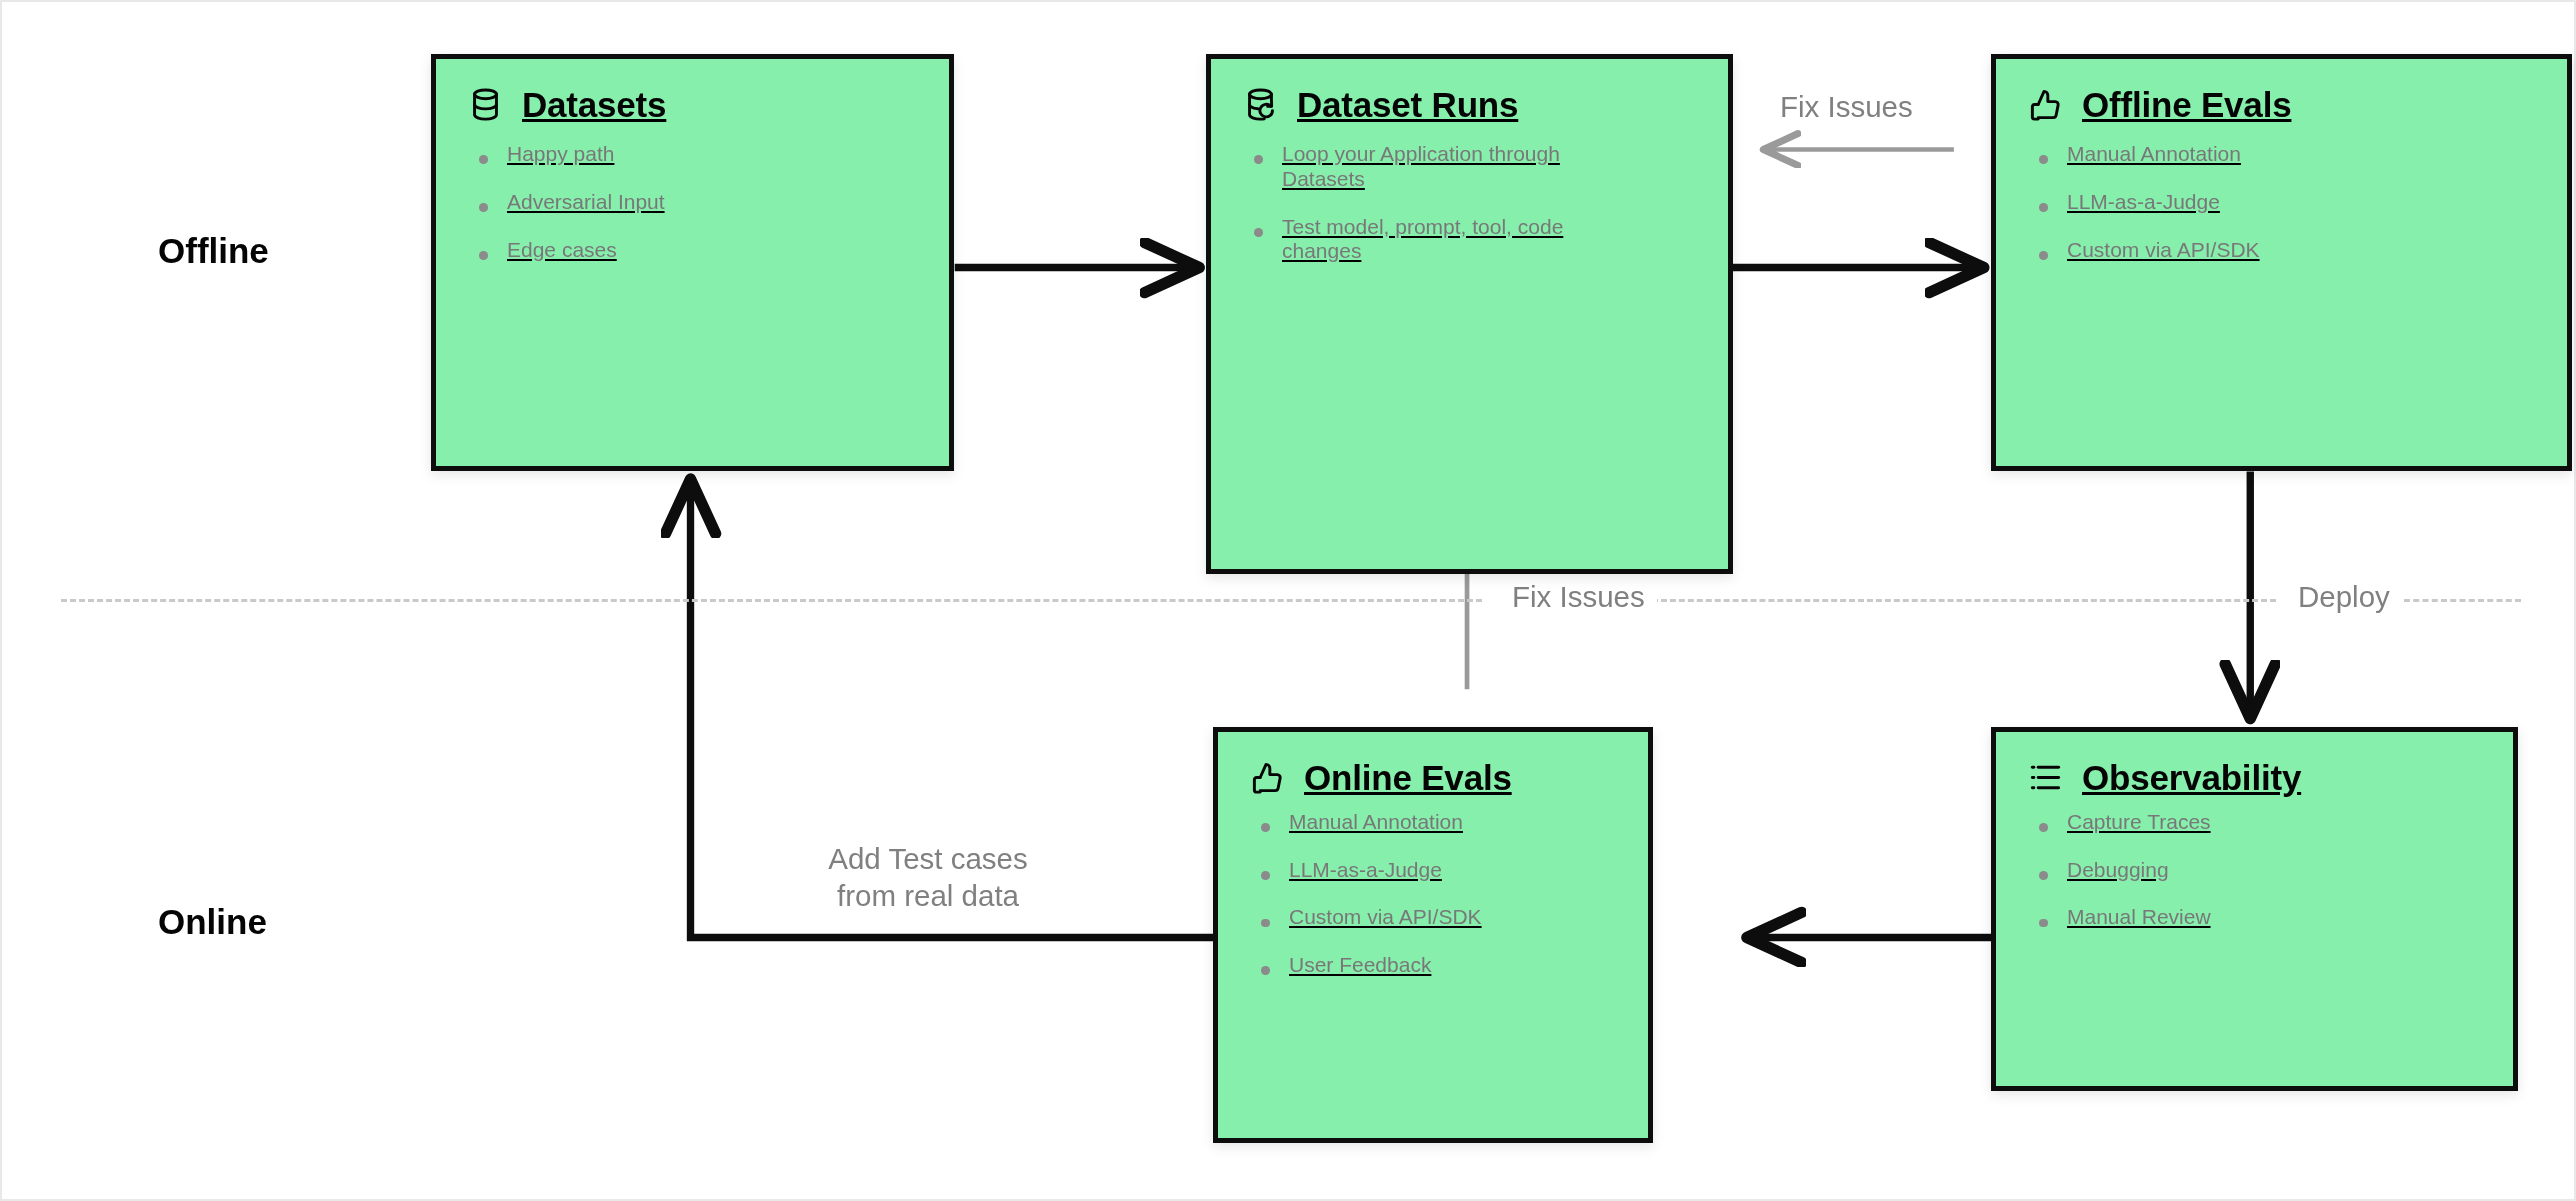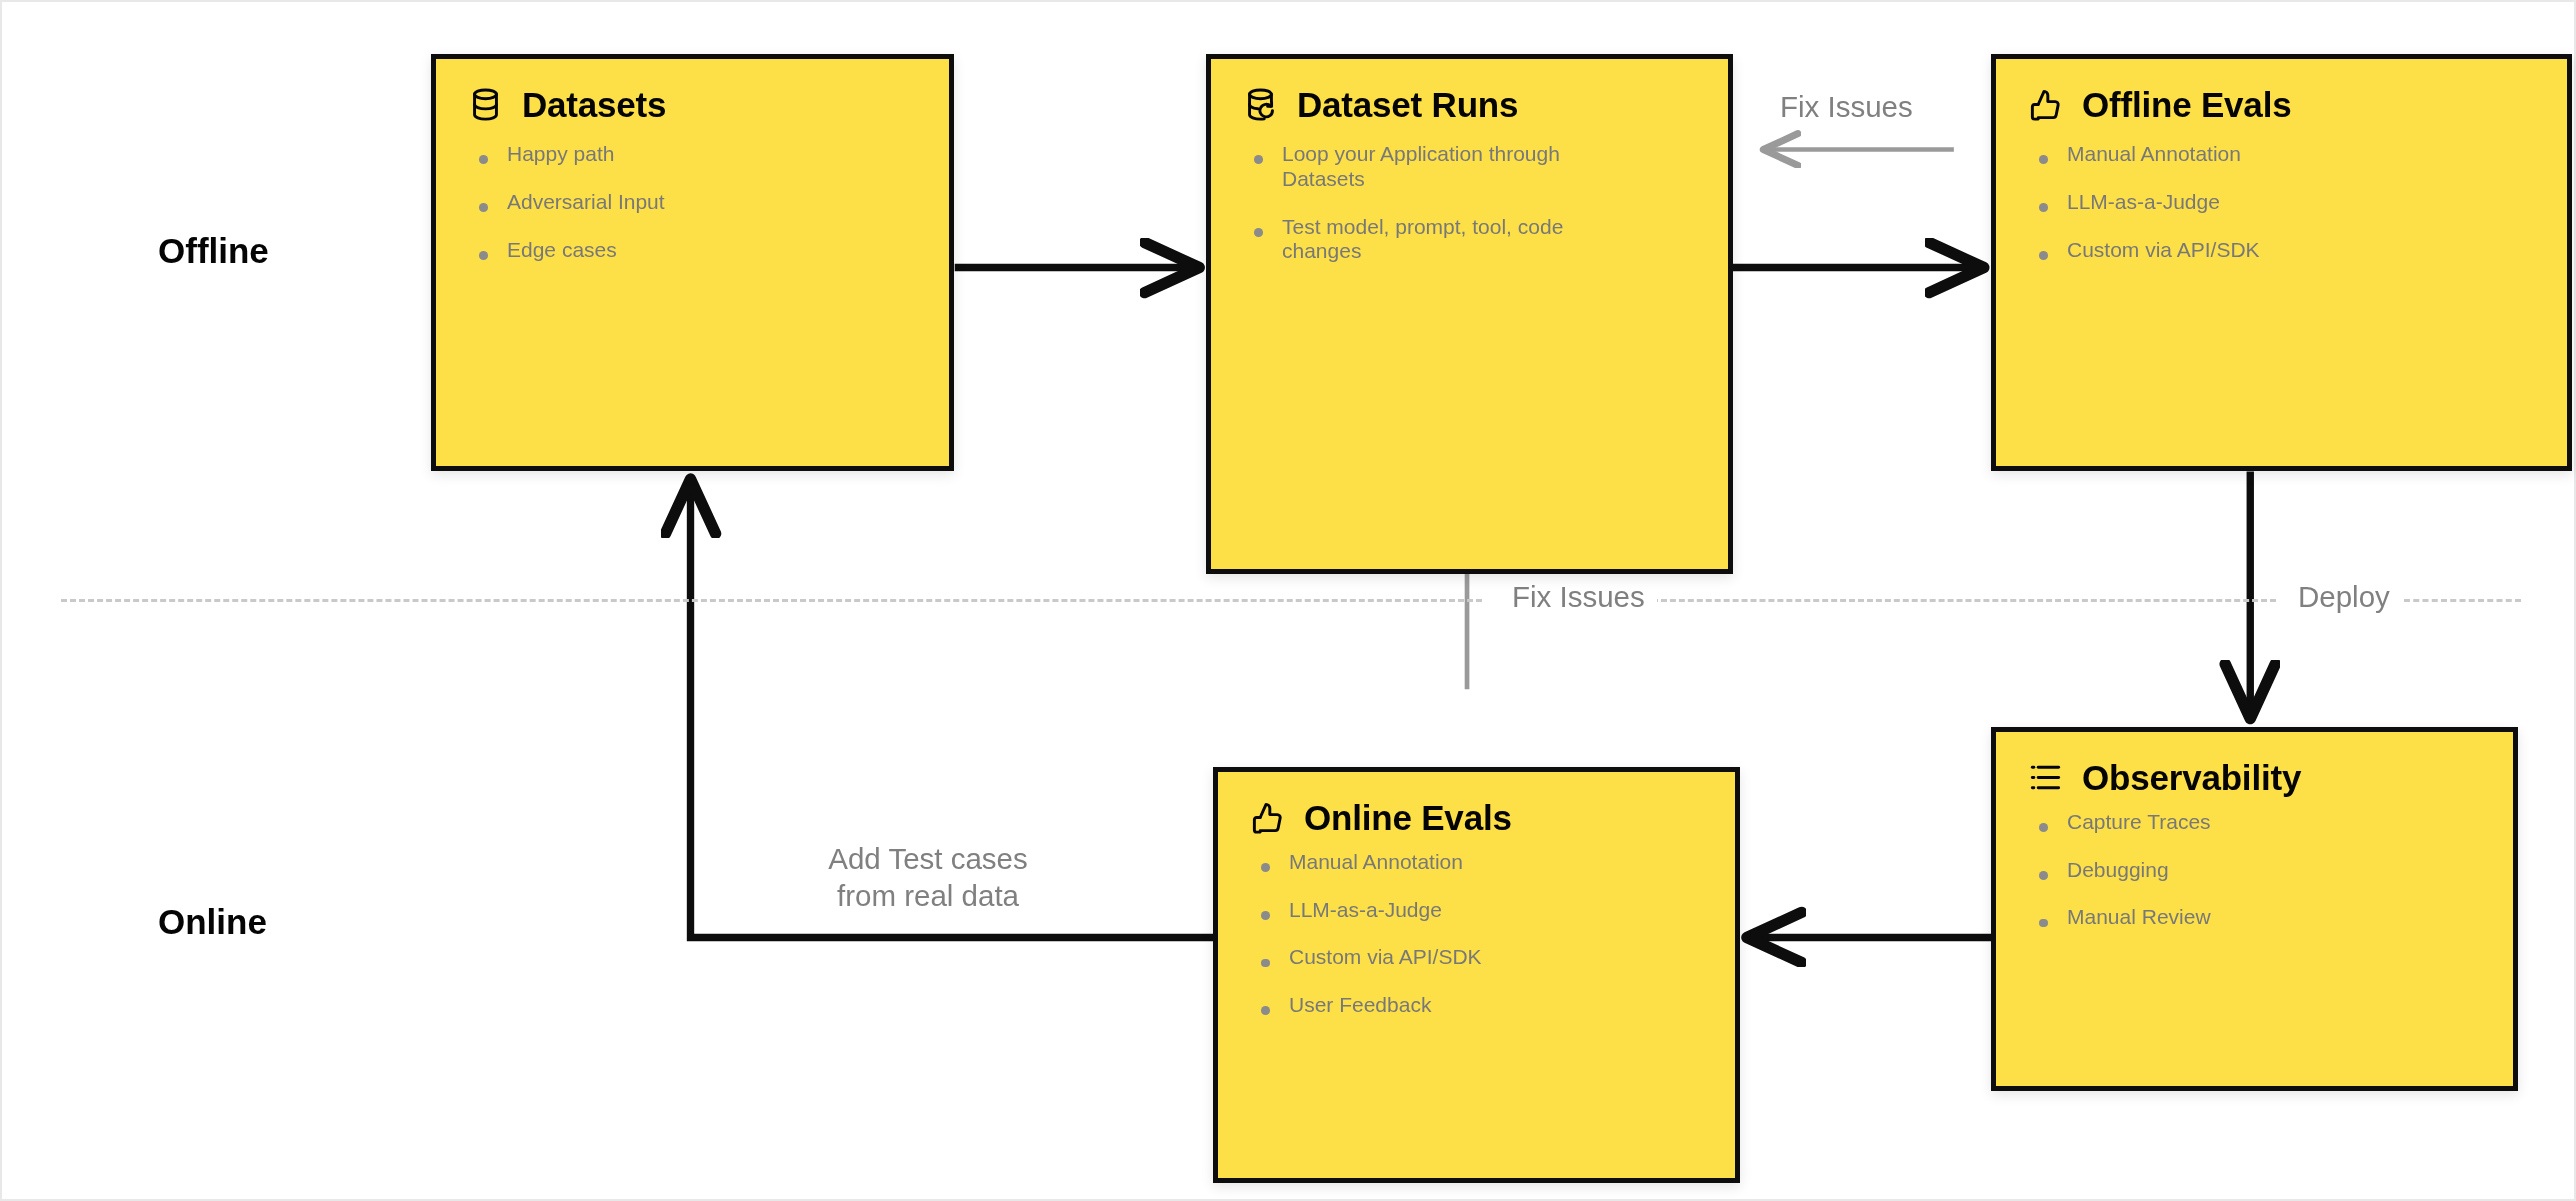--- a/index.html
+++ b/index.html
@@ -5,22 +5,22 @@
   html,body{margin:0;padding:0;background:#fff;}
   body{width:2576px;height:1201px;overflow:hidden;font-family:"Liberation Sans",sans-serif;}
 
   #canvas{
     position:relative;width:2576px;height:1201px;background:#ffffff;
     border:2px solid #e8e8e8;box-sizing:border-box;
   }
 
   
   .node{
-    position:absolute;background:#fde047;border:5.4px solid #0d0d0d;
-    box-sizing:border-box;box-shadow:0 4px 12px rgba(0,0,0,.10);
+    position:absolute;background:#86efac;border:5.4px solid #0d0d0d;
+    box-sizing:border-box;box-shadow:0 4px 12px rgba(0,0,0,.10);text-decoration:underline;
   }
   .node-head{
     display:flex;align-items:center;gap:19px;
     padding:28px 0 0 32px;
   }
   .node-icon{width:35px;height:35px;flex:0 0 35px;display:block;}
   .node-title{
     font-size:35px;font-weight:bold;color:#050505;letter-spacing:-0.2px;
     line-height:1;white-space:nowrap;
   }
@@ -149,21 +149,21 @@
       </svg>
       <div class="node-title">Offline Evals</div>
     </div>
     <ul class="node-list">
       <li>Manual Annotation</li>
       <li>LLM-as-a-Judge</li>
       <li>Custom via API/SDK</li>
     </ul>
   </div>
 
-  <div class="node" style="left:1211px;top:725px;width:527px;height:416px;margin-top:40px;">
+  <div class="node" style="left:1211px;top:725px;width:440px;height:416px;">
     <div class="node-head">
       <svg class="node-icon" viewBox="0 0 24 24" fill="none" stroke="#050505" stroke-width="2" stroke-linecap="round" stroke-linejoin="round">
         <path d="M7,22 H4.5 a1.5,1.5 0 0 1 -1.5,-1.5 v-7 A1.5,1.5 0 0 1 4.5,12 H7"></path>
         <path d="M7,12 l4,-9 a2.6,2.6 0 0 1 2.6,2.6 V10 h5.1 a2,2 0 0 1 1.96,2.4 l-1.38,7 A2,2 0 0 1 17.3,21 H7"></path>
       </svg>
       <div class="node-title">Online Evals</div>
     </div>
     <ul class="node-list" style="padding-top:14.8px;">
       <li>Manual Annotation</li>
       <li>LLM-as-a-Judge</li>

